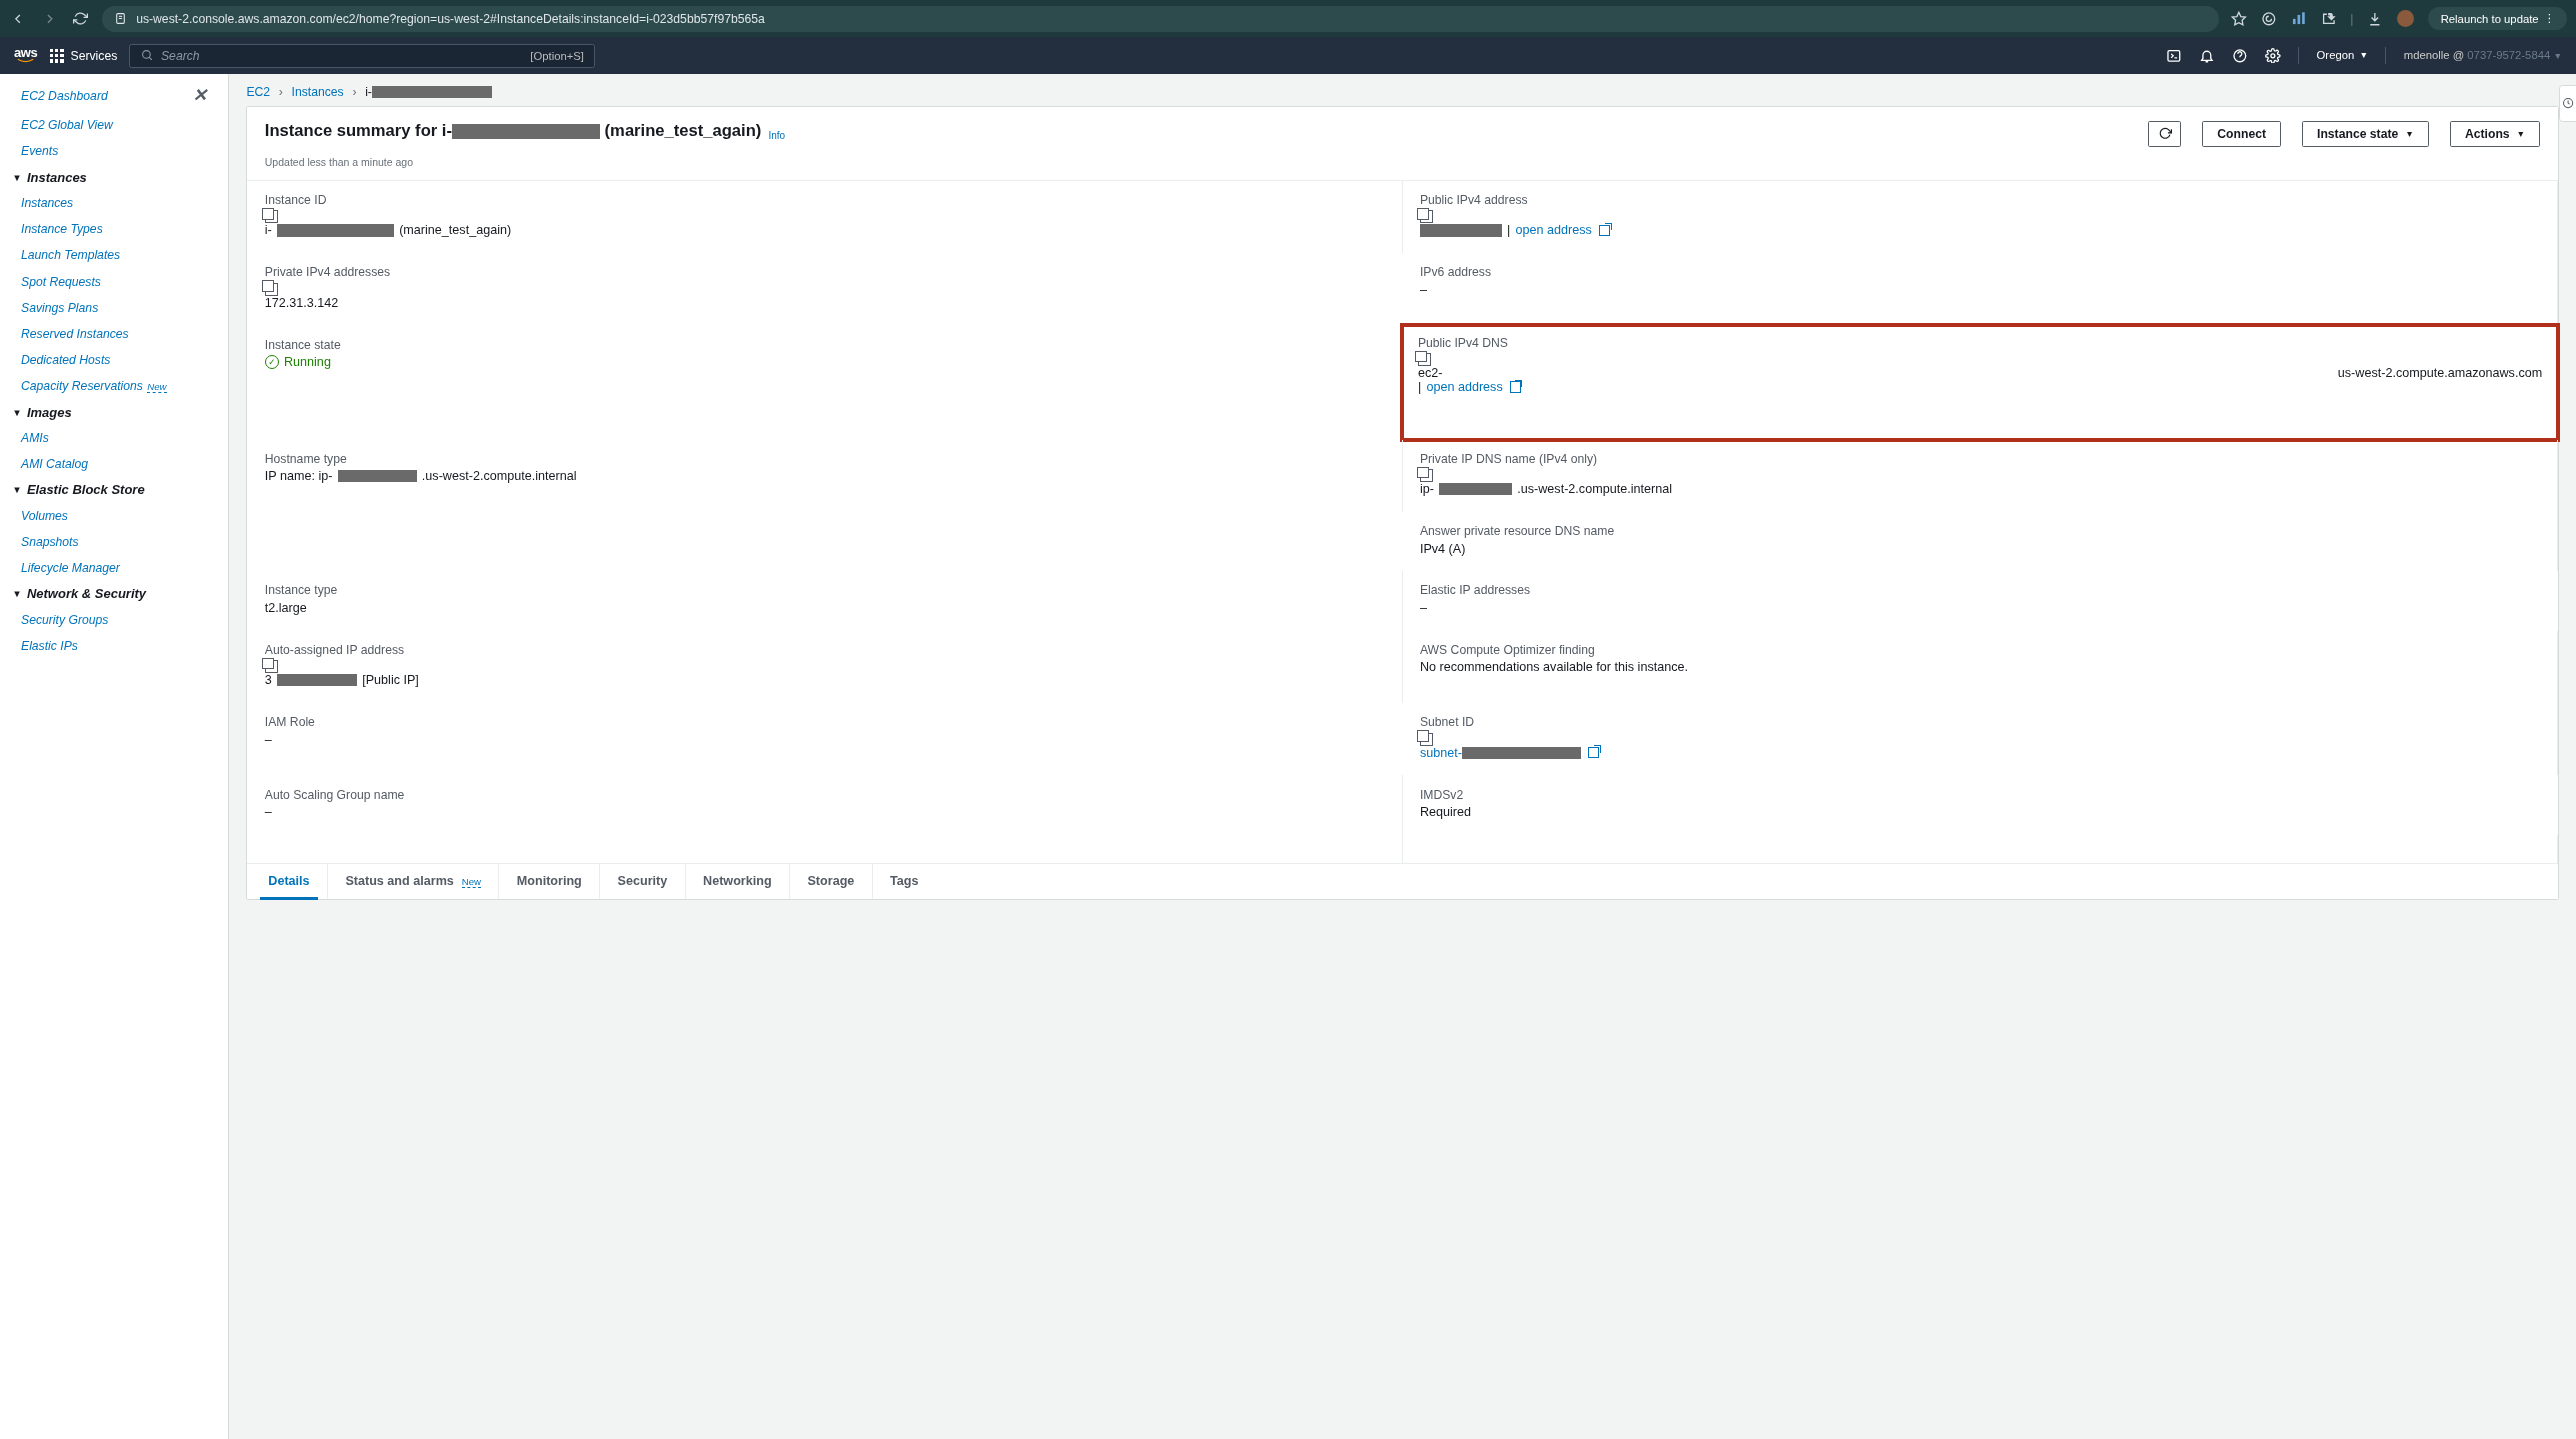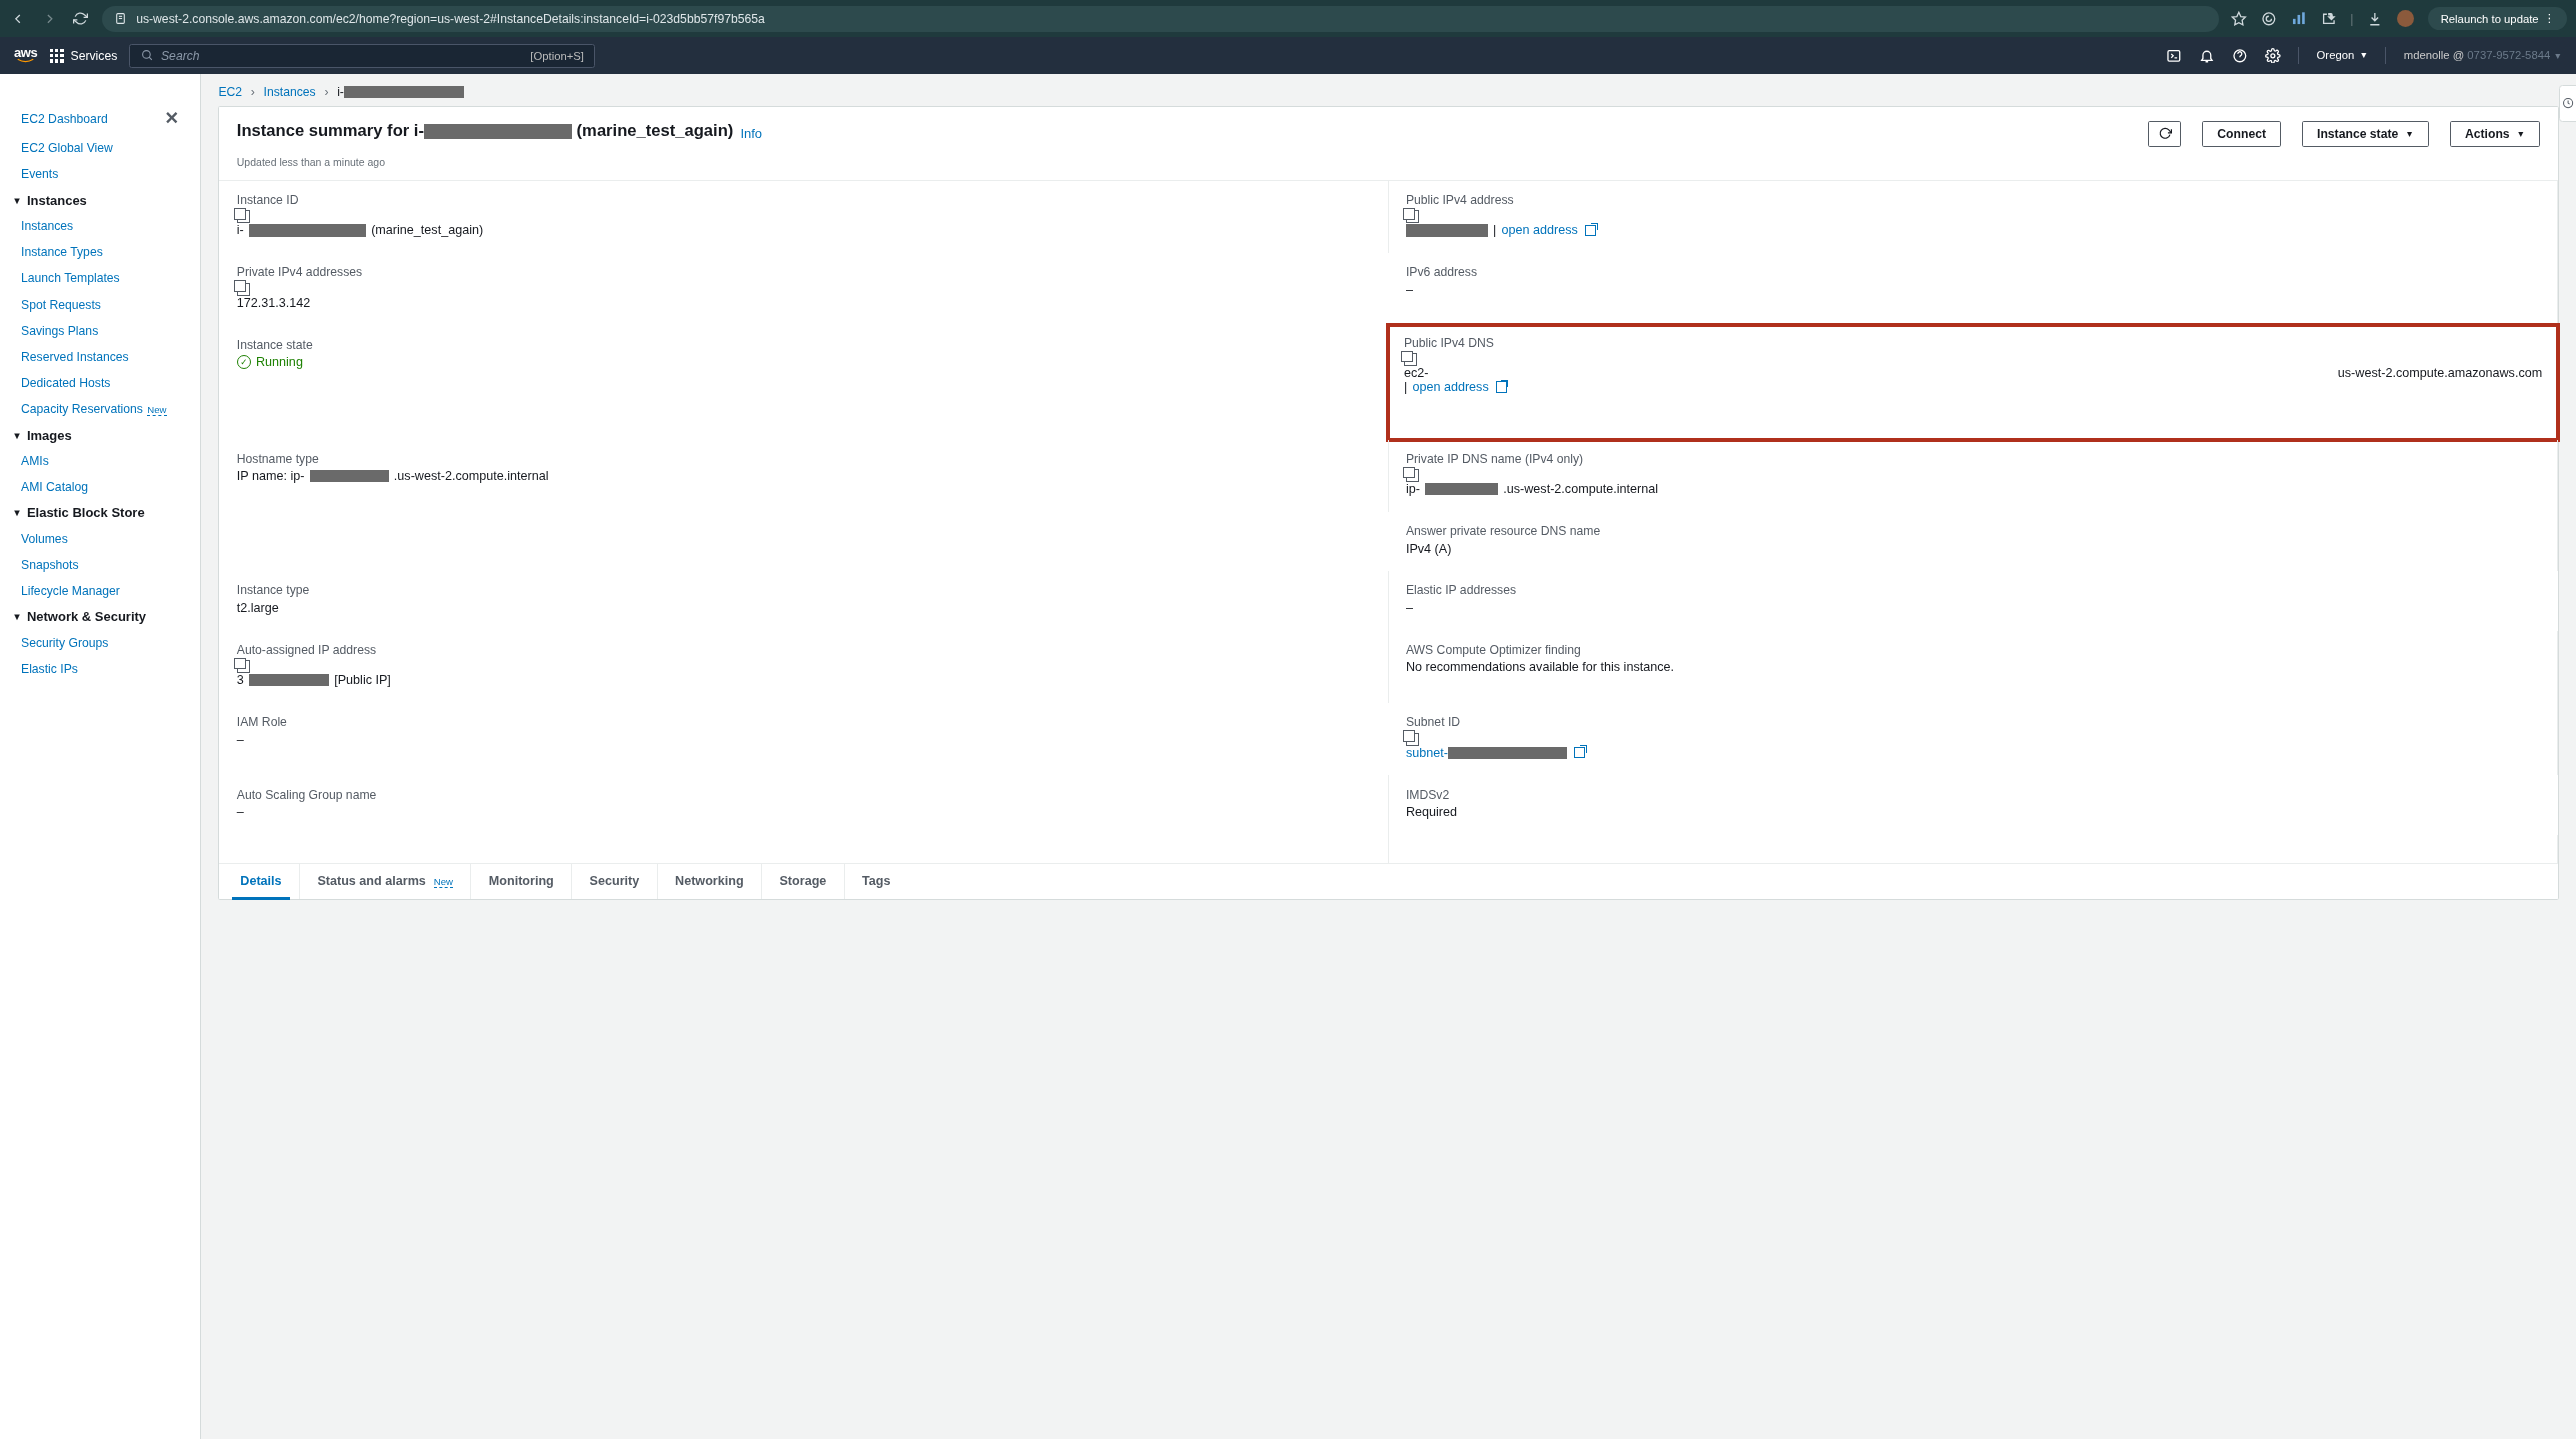--- a/index.html
+++ b/index.html
@@ -24,40 +24,40 @@
 .search-wrap .shortcut { margin-left:auto; font-style:normal; color:#bbb; font-size:11.3px;}
 .aws-nav-right { margin-left:auto; display:flex; align-items:center; gap:17.4px; font-size:11.3px;}
 .aws-nav-right .icon { width:15.7px; height:15.7px; display:inline-flex; align-items:center; justify-content:center;}
 .aws-nav-right .divider { width:0.9px; height:17.4px; background:#4a5568;}
 .region { display:flex; align-items:center; gap:5.2px;}
 .account { color:#ccc;}
 .account .dim { color:#6b7a8a;}
 
 
 .layout { display:flex; height:calc(100vh - 73px); }
-.sidebar { width:201px; background:#fff; border-right:0.9px solid #d5dbdb; padding:28px 0; overflow-y:auto;}
+.sidebar { width:229px; background:#fff; border-right:0.9px solid #d5dbdb; padding:5px 0; overflow-y:auto;font-style:italic;}
 .sidebar .section-header { display:flex; align-items:center; padding:5.2px 12.2px; font-weight:bold; font-size:13px; cursor:pointer;}
 .sidebar .section-header .caret { margin-right:5.2px; font-size:9.6px;}
 .sidebar .item { padding:6.1px 21px; color:#0073bb; font-size:12.2px; cursor:pointer;}
 .sidebar .top-item { padding:6.1px 21px; color:#0073bb; font-size:12.2px; cursor:pointer; display:flex; align-items:center; justify-content:space-between;}
 .sidebar .close-x { font-size:17.4px; color:#545b64; font-weight:bold;}
 .new-badge { color:#0073bb; font-size:9.6px; border-bottom:0.9px dashed #0073bb; margin-left:4.4px; font-weight:normal;}
 
 
 .main { flex:1; overflow-y:auto; padding:0; position:relative;}
 .right-tab { position:absolute; right:-1.7px; top:10.5px; width:19px; height:37px; background:#fff; border:0.9px solid #d5dbdb; border-radius:3.5px 0 0 3.5px; display:flex; align-items:center; justify-content:center;}
 
 .breadcrumb { padding:10.5px 17.4px 7px 17.4px; display:flex; align-items:center; gap:8.7px; font-size:12.2px;}
 .breadcrumb a { color:#0073bb; text-decoration:none; cursor:pointer;}
 .breadcrumb .chev { color:#687078;}
 
 .panel { background:#fff; margin:0 17.4px 14px 17.4px; border:0.9px solid #d5dbdb; border-radius:1.7px;}
 .panel-head { padding:14px 17.4px 8.7px 17.4px; display:flex; align-items:flex-start; justify-content:space-between; gap:17.4px;}
 .panel-title { font-size:16.6px; font-weight:bold; display:flex; align-items:flex-end; gap:7px; flex-wrap:wrap;}
-.panel-title .info { color:#0073bb; font-size:13px; font-weight:normal; cursor:pointer;}
+.panel-title .info { color:#0073bb; font-size:10px; font-weight:normal; cursor:pointer;}
 .panel-sub { color:#687078; font-size:10.5px; padding:0 17.4px 12.2px 17.4px;}
 .panel-actions { display:flex; gap:21px; flex-shrink:0;}
 .btn { border:0.9px solid #545b64; background:#fff; padding:5.2px 14px; font-size:12.2px; border-radius:1.7px; cursor:pointer; display:inline-flex; align-items:center; gap:7px; font-weight:600; color:#16191f;}
 .btn .caret { font-size:8.7px;}
 .btn.icon-only { padding:5.2px 8.7px;}
 
 .detail-grid { display:grid; grid-template-columns: 1fr 1fr; border-top:0.9px solid #eaeded;}
 .cell { padding:12.2px 17.4px 15.7px 17.4px; border-right:0.9px solid #eaeded;}
 .cell:nth-child(3n){ border-right:none;}
 .field-label { color:#545b64; font-size:12.2px; margin-bottom:3.5px;}

